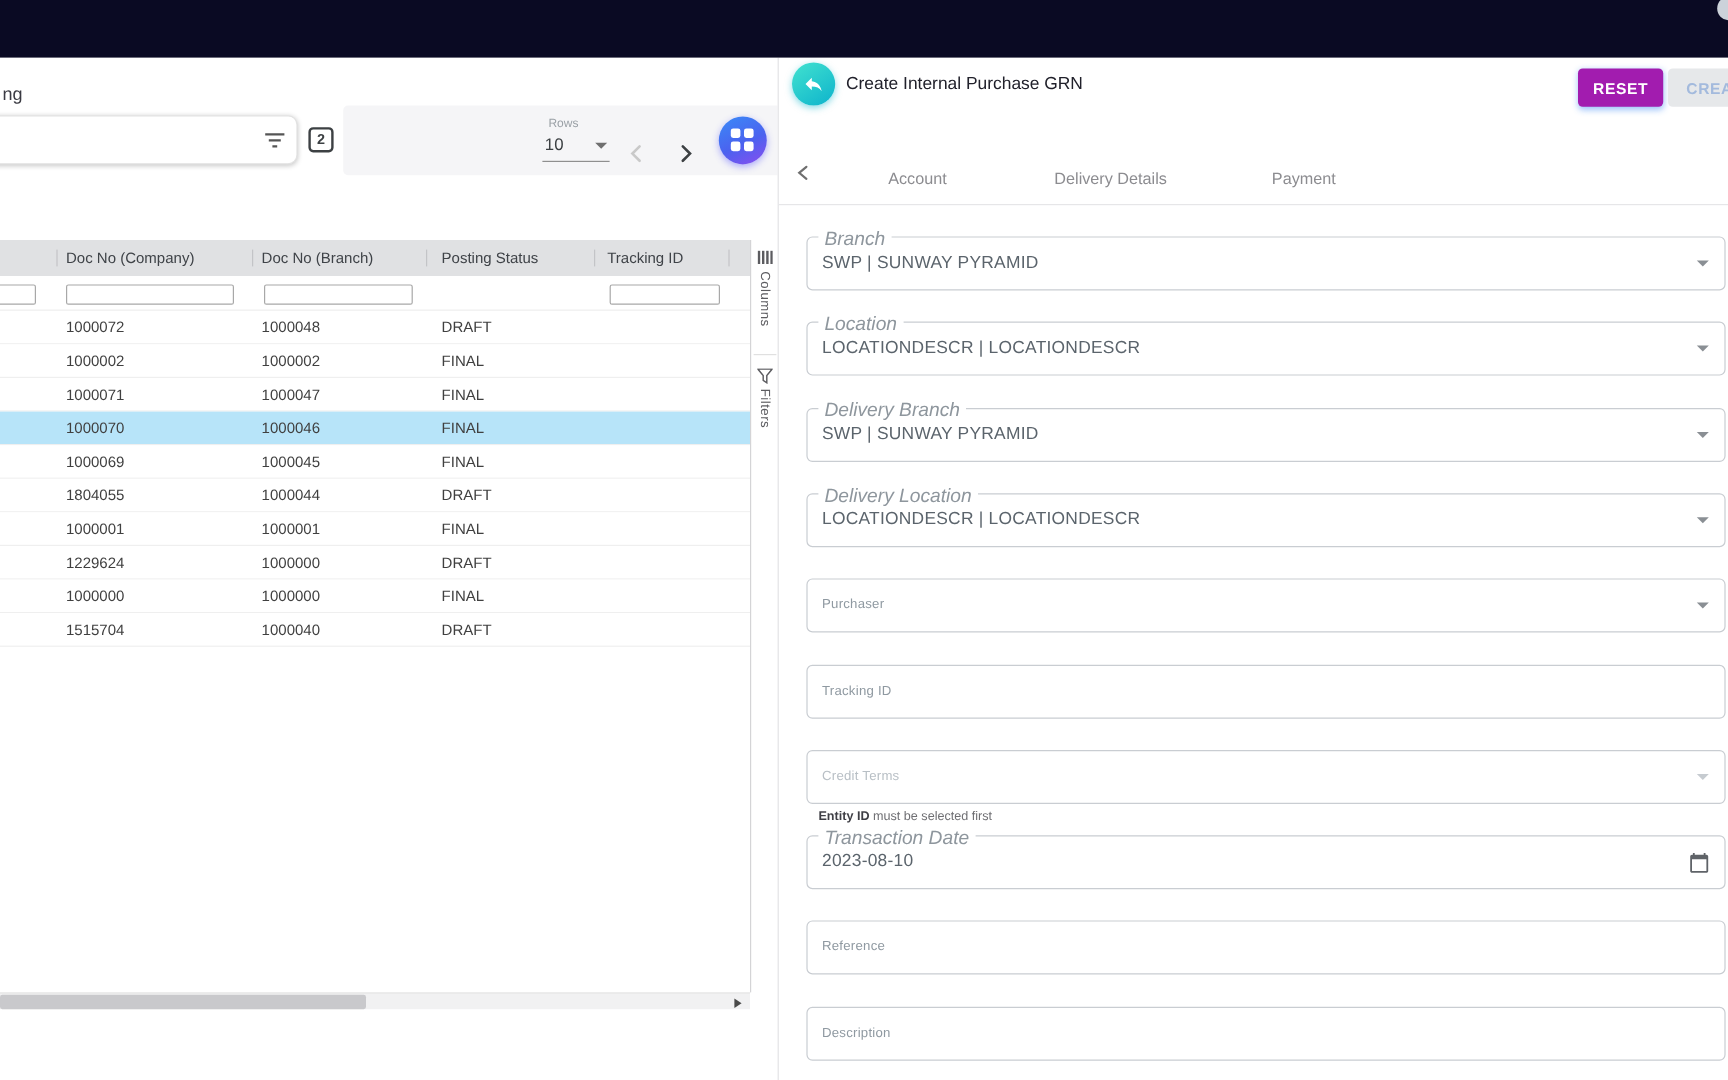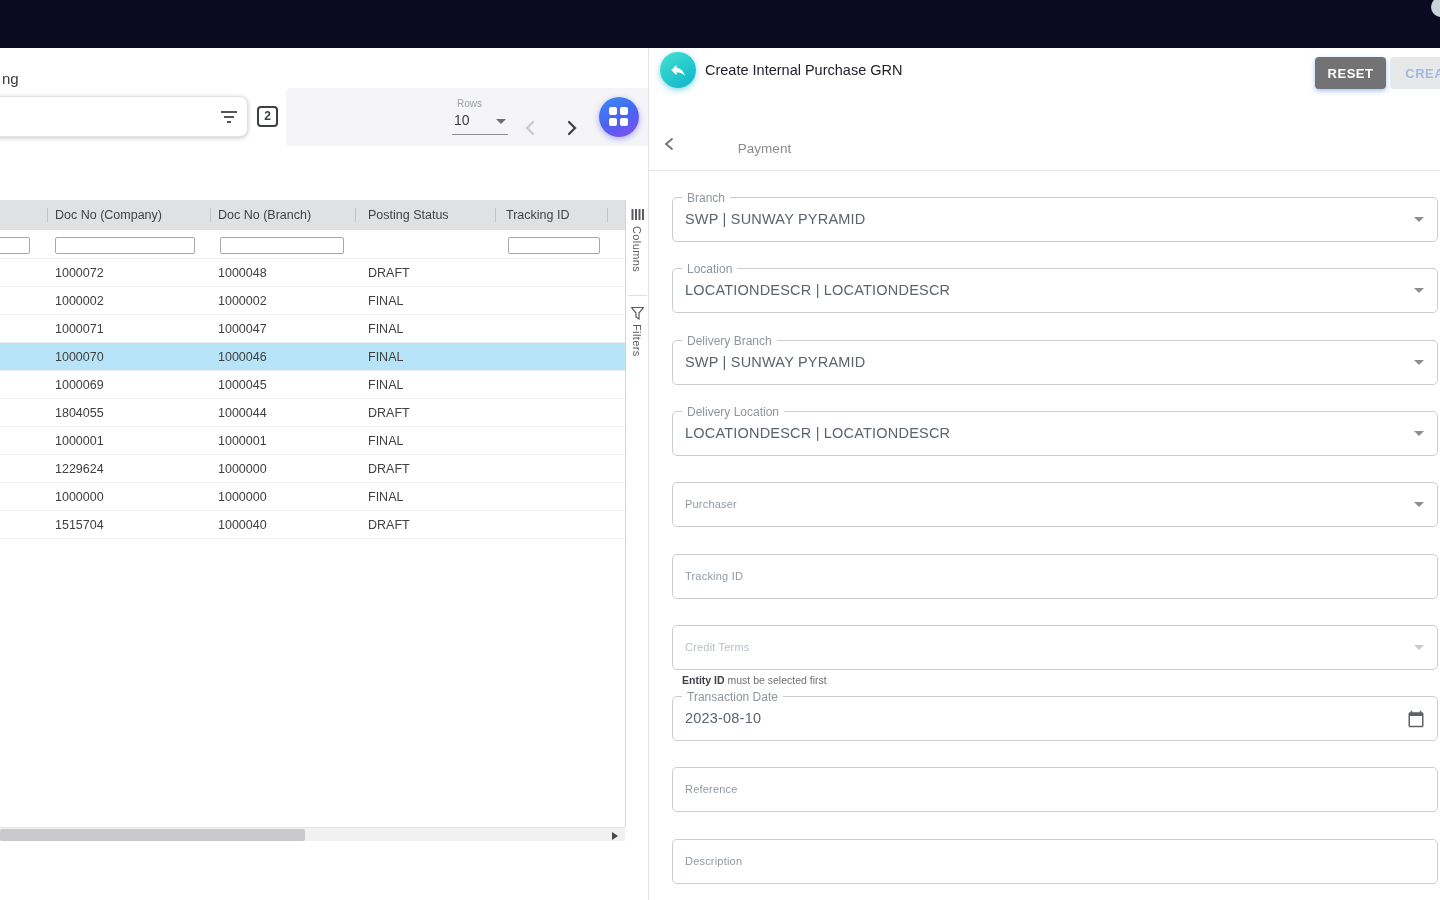--- a/index.html
+++ b/index.html
@@ -64,36 +64,36 @@
 
   
   .right-panel { position:absolute; left:648px; top:48px; width:792px; height:852px; background:#fff; border-left:1px solid #e3e3e5; }
   .back-btn { position:absolute; left:11px; top:4px; width:36px; height:36px; border-radius:50%;
     background:linear-gradient(145deg,#3fe0cf 5%,#10b5cc 95%);
     box-shadow:0 2px 6px rgba(16,181,204,.5); cursor:pointer; }
   .back-btn svg { position:absolute; left:9px; top:9px; }
   .form-title { position:absolute; left:56px; top:14px; font-size:14.5px; color:#21212b; }
   .btn { position:absolute; top:9px; height:32px; border:none; border-radius:4px; font-size:13px; font-weight:bold;
     letter-spacing:.5px; font-family:inherit; cursor:pointer; }
-  .btn-reset { left:666px; width:71px; background:#737373; color:#fff; box-shadow:0 2px 5px rgba(41,121,242,.45); }
+  .btn-reset { left:666px; width:71px; background:#a21caf; color:#fff; box-shadow:0 2px 5px rgba(41,121,242,.45); }
   .btn-create { left:741px; width:86px; background:#e6e8ea; color:#a3badd; }
 
   .tab-scroll-left { position:absolute; left:12px; top:87px; width:18px; height:18px; cursor:pointer; }
   .tabs { position:absolute; left:35px; top:80px; height:42px; display:flex; }
   .ftab { position:relative; width:161px; height:42px; line-height:42px; text-align:center;
     font-size:13.5px; color:#8c8c90; cursor:pointer; white-space:nowrap; }
   .ftab.active { color:#3b4db1; font-weight:500; }
   .ftab.active::after { content:""; position:absolute; left:0; right:0; bottom:0; height:3px; background:#4050c0; }
   .tabs-divider { position:absolute; left:0; top:122px; width:792px; height:1px; background:#e6e6e8; }
 
   
   .field { position:absolute; left:23px; width:766px; height:45px; background:#fff;
     border:1px solid #c9cdd2; border-radius:5px; cursor:pointer; }
   .flabel { position:absolute; top:-7px; left:9px; background:#fff; padding:0 5px;
-    font-size:12px; color:#8e969d; white-space:nowrap; }
+    font-size:16px; color:#8e969d; white-space:nowrap;font-style:italic; }
   .fvalue { position:absolute; left:12px; top:0; line-height:43px; font-size:14.5px; color:#5b646c; letter-spacing:.2px; }
   .fplaceholder { position:absolute; left:12px; top:0; line-height:43px; font-size:11px; color:#8f99a1; letter-spacing:.2px; }
   .field.disabled .fplaceholder { color:#b8bfc5; }
   .caret { position:absolute; right:13px; top:19px; width:0; height:0;
     border-left:5px solid transparent; border-right:5px solid transparent; border-top:5px solid #8a8f94; }
   .field.disabled .caret { border-top-color:#c6cbd0; }
   .calicon { position:absolute; right:12px; top:13px; width:18px; height:18px; cursor:pointer; }
   .fhelper { position:absolute; left:33px; font-size:10.5px; color:#6f6f73; }
   .fhelper b { color:#3f3f45; }
 </style>
@@ -250,20 +250,22 @@
     </svg>
   </div>
   <div class="form-title">Create Internal Purchase GRN</div>
   <button class="btn btn-reset">RESET</button>
   <button class="btn btn-create">CREATE</button>
 
   <svg class="tab-scroll-left" viewBox="0 0 18 18">
     <polyline points="11,4 5,9 11,14" fill="none" stroke="#6f6f6f" stroke-width="1.8" stroke-linecap="round"></polyline>
   </svg>
   <div class="tabs">
+      <div class="ftab">Account</div>
+      <div class="ftab">Delivery Details</div>
       <div class="ftab">Payment</div>
     </div>
   <div class="tabs-divider"></div>
 
   <div>
       <div class="field" style="top: 149px;">
         <span class="flabel">Branch</span>
         <span class="fvalue">SWP | SUNWAY PYRAMID</span>
         <span class="caret"></span>
       </div>

